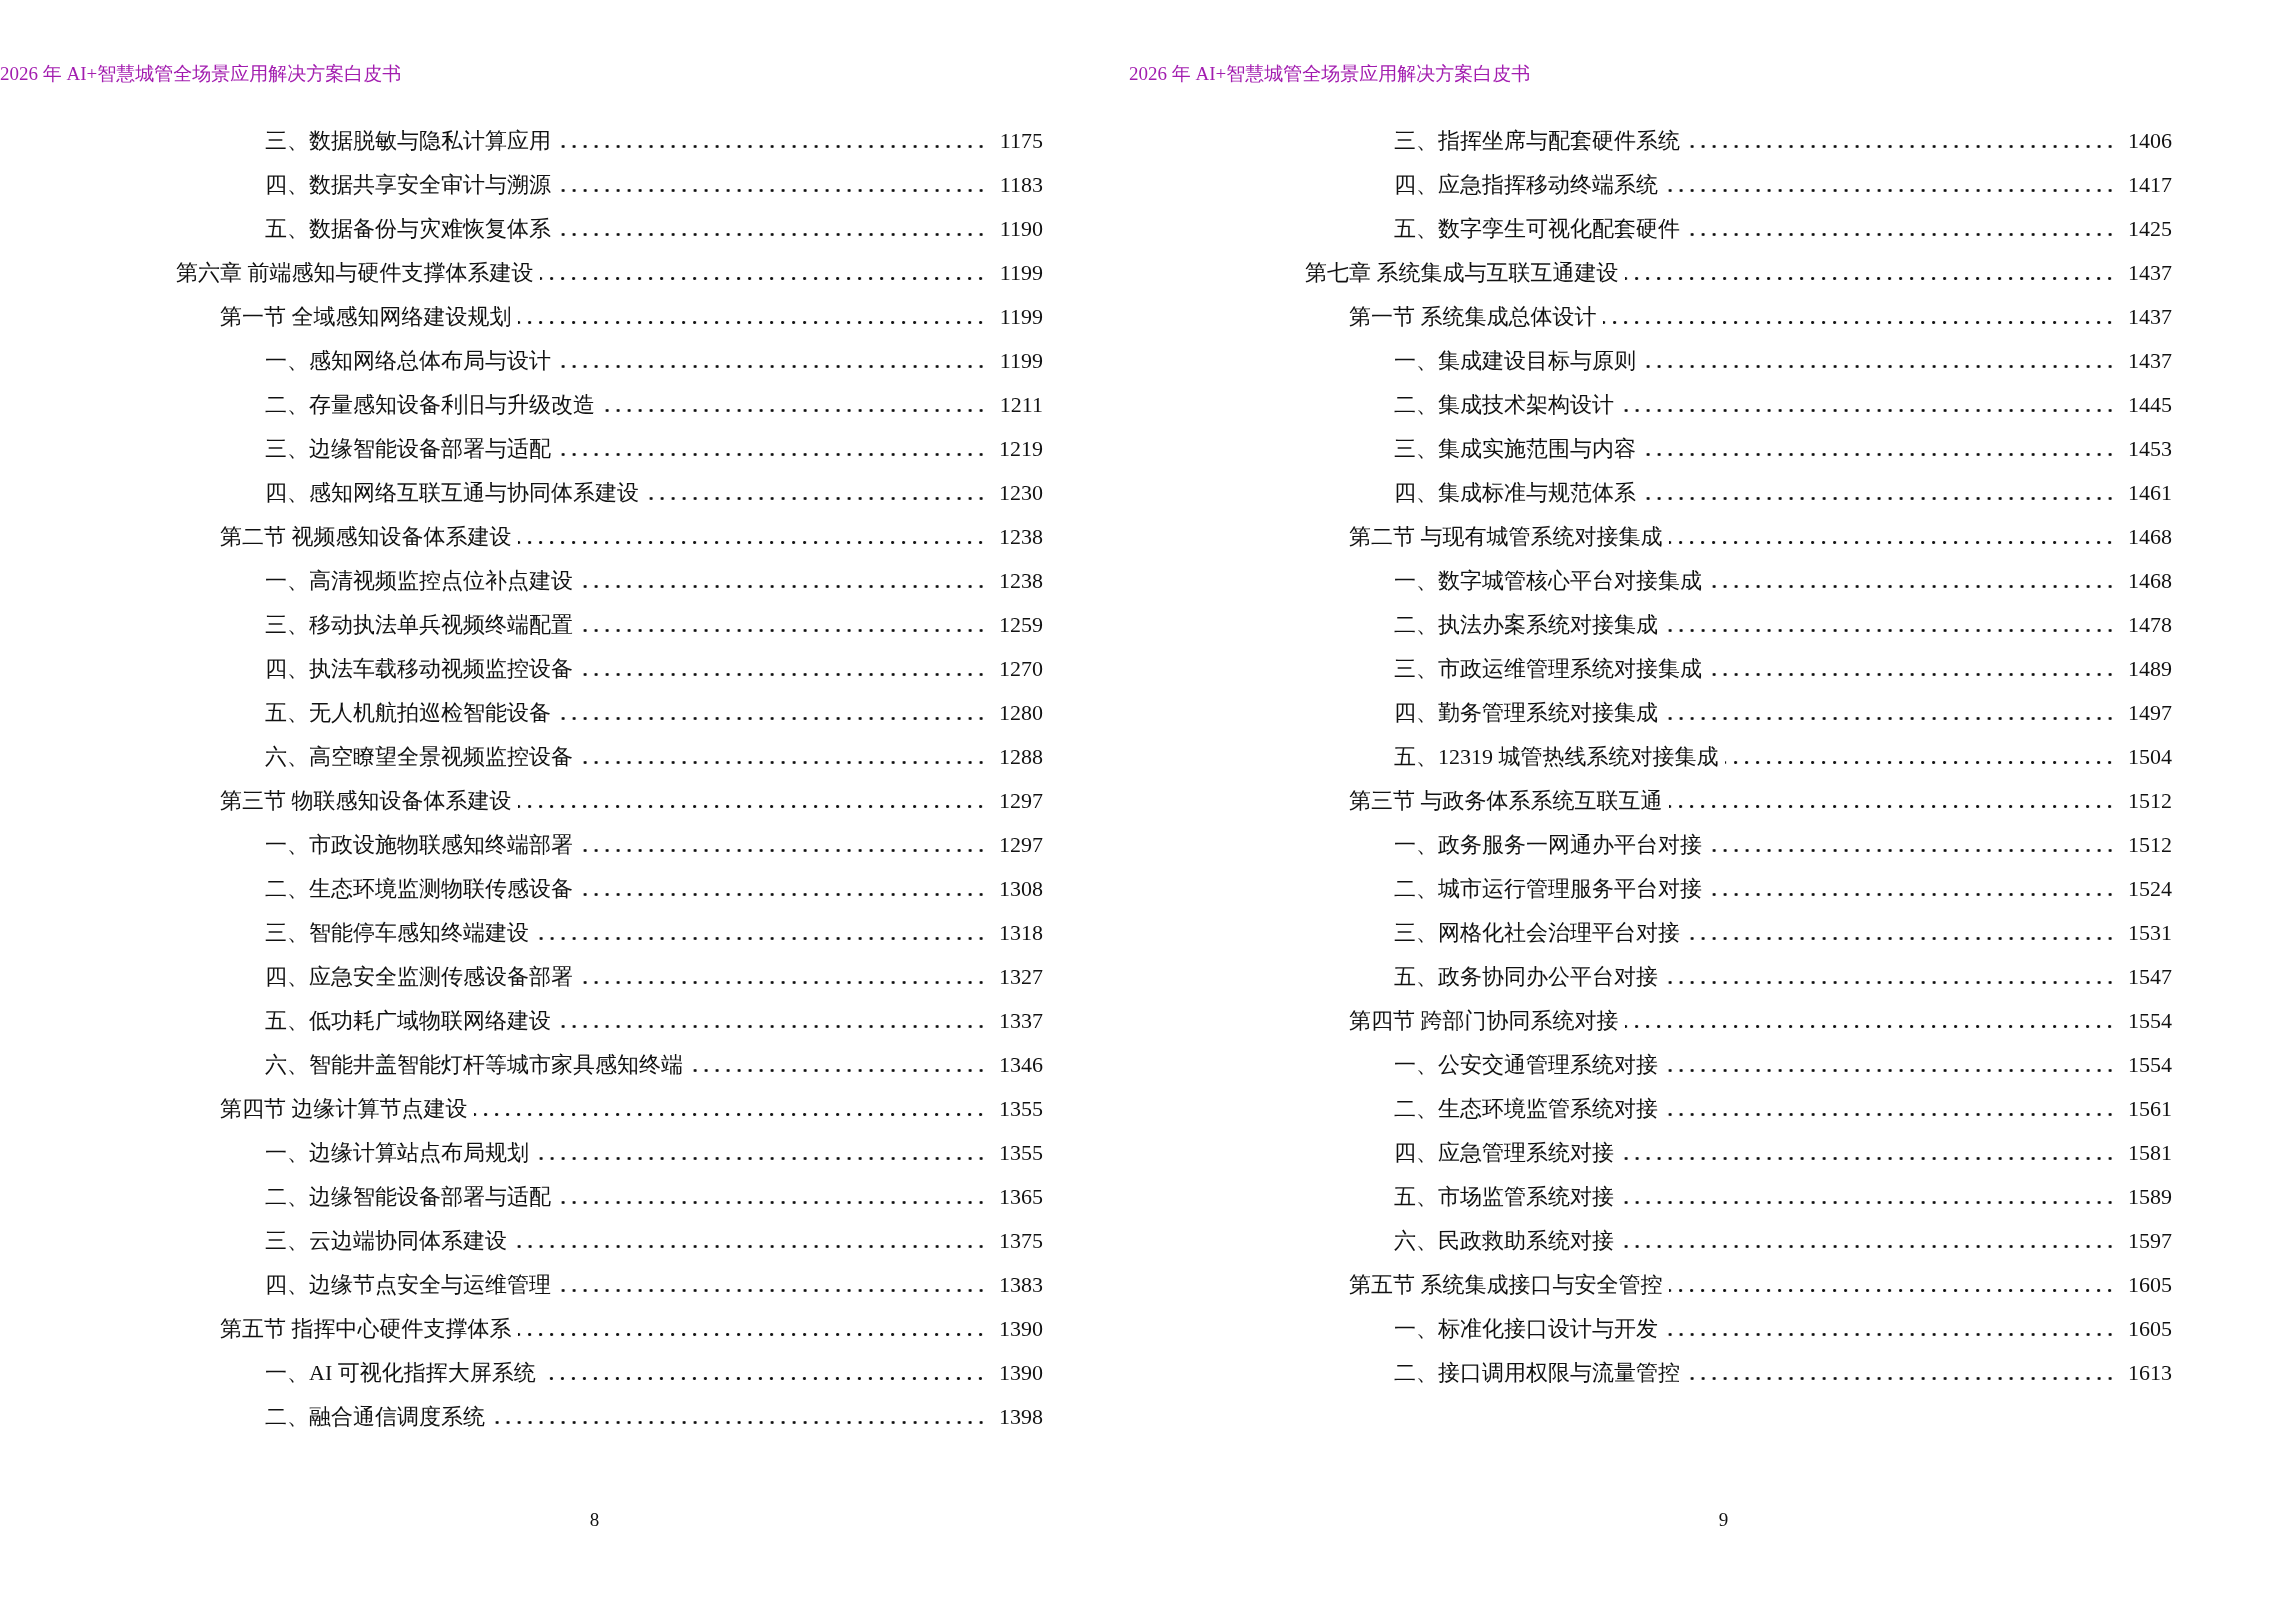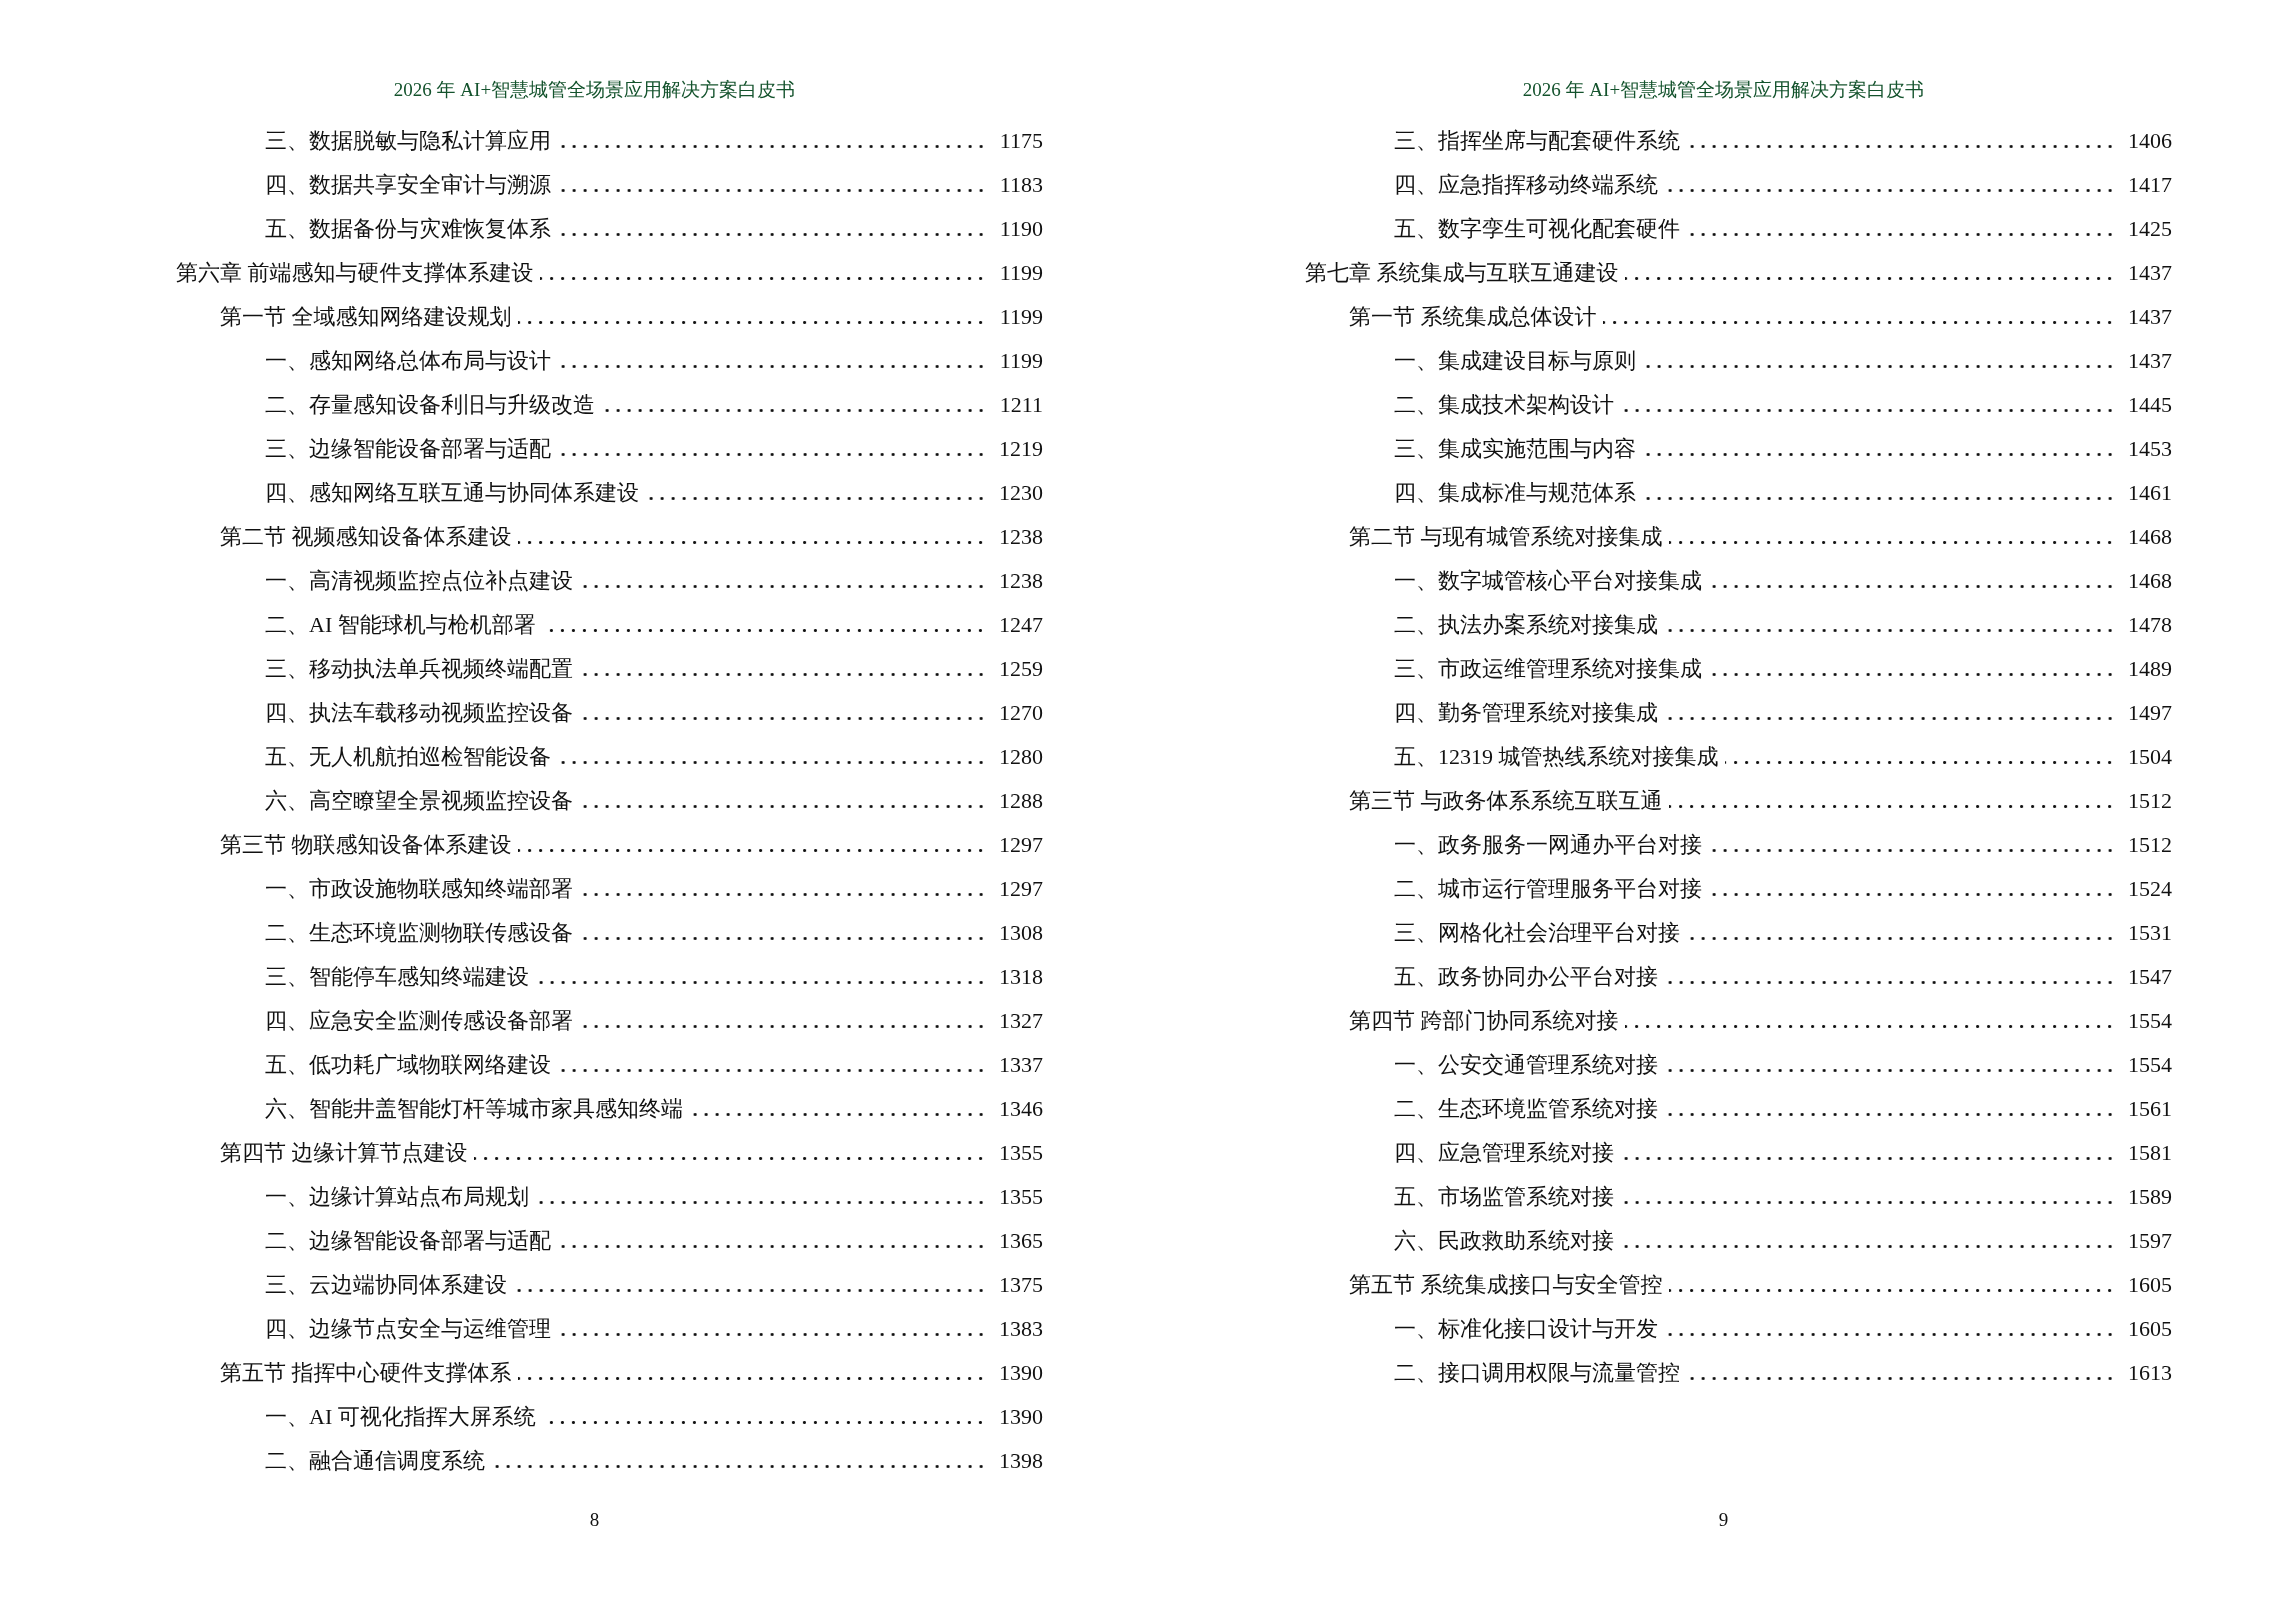--- a/index.html
+++ b/index.html
@@ -20,28 +20,28 @@
     top: 0;
     width: 1142px;
     height: 1622px;
     background: #ffffff;
   }
   .page.left { left: 0; }
   .page.right { left: 1129px; }
 
   .running-header {
     position: absolute;
-    top: 77px;
+    top: 61px;
     left: 0;
     width: 1189px;
-    text-align: center;
+    text-align: left;
     font-size: 19px;
     line-height: 26px;
     letter-spacing: 0;
-    color: #14532d;
+    color: #a21caf;
   }
   .toc {
     position: absolute;
     top: 118px;
     left: 168px;
     width: 867px;
     margin-left: 8px;
   }
   .toc-row {
     position: relative;
@@ -153,25 +153,20 @@
     <span class="toc-title">第二节  视频感知设备体系建设</span>
     <span class="toc-leader"></span>
     <span class="toc-page">1238</span>
   </div>
       <div class="toc-row level-item">
     <span class="toc-title">一、高清视频监控点位补点建设</span>
     <span class="toc-leader"></span>
     <span class="toc-page">1238</span>
   </div>
       <div class="toc-row level-item">
-    <span class="toc-title">二、AI 智能球机与枪机部署</span>
-    <span class="toc-leader"></span>
-    <span class="toc-page">1247</span>
-  </div>
-      <div class="toc-row level-item">
     <span class="toc-title">三、移动执法单兵视频终端配置</span>
     <span class="toc-leader"></span>
     <span class="toc-page">1259</span>
   </div>
       <div class="toc-row level-item">
     <span class="toc-title">四、执法车载移动视频监控设备</span>
     <span class="toc-leader"></span>
     <span class="toc-page">1270</span>
   </div>
       <div class="toc-row level-item">

